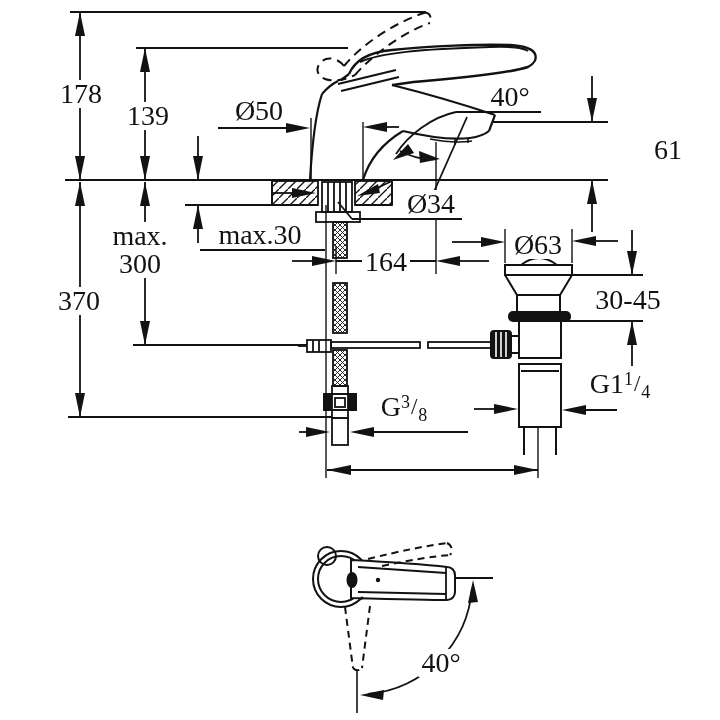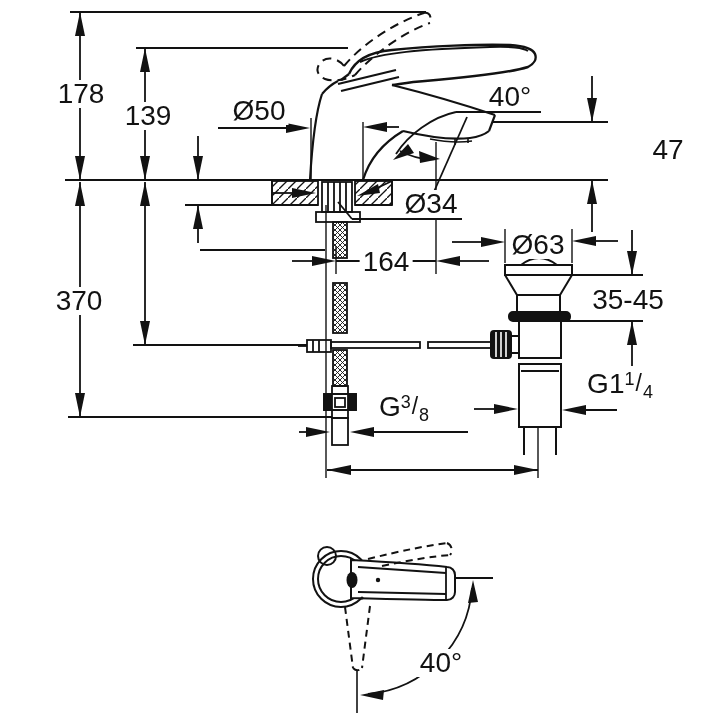--- a/index.html
+++ b/index.html
@@ -1,17 +1,17 @@
 <!DOCTYPE html>
 <html><head>
 <meta charset="utf-8">
 <style>
   html,body{margin:0;padding:0;background:#ffffff;}
   .canvas{position:relative;width:720px;height:720px;background:#ffffff;overflow:hidden;
-          font-family:Liberation Sans, sans-serif;}
+          font-family:Liberation Serif, serif;}
   .canvas svg{position:absolute;left:0;top:0;}
   .lbl{position:absolute;transform:translate(-50%,-50%);font-size:28px;color:#121212;
        background:#ffffff;padding:0 3px;white-space:nowrap;line-height:1.0;text-align:center;}
   .frac{display:flex;align-items:baseline;}
   .frac .base{font-size:28px;}
   .frac sup{font-size:18px;vertical-align:super;position:relative;top:-8px;}
   .frac .slash{font-size:23px;position:relative;top:-2px;padding:0 1px;}
   .frac sub{font-size:18px;position:relative;top:5px;}
 </style>
 </head>
@@ -222,26 +222,31 @@
     <path d="M472,588 A115,115 0 0 1 368,694" stroke="#121212" stroke-width="1.8" fill="none"></path>
     <polygon points="473,580 468,603 478,602" fill="#121212"></polygon>
     <polygon points="360,695 384,690 383,700" fill="#121212"></polygon>
   </g>
 </svg>
 
 <div class="lbl" style="left:81px;top:94px">178</div>
 <div class="lbl" style="left:148px;top:116px">139</div>
 <div class="lbl" style="left:259px;top:111px">Ø50</div>
 <div class="lbl" style="left:510px;top:97px">40°</div>
-<div class="lbl" style="left:668px;top:150px">47</div>
+<div class="lbl" style="left:668px;top:150px">61</div>
+<div class="lbl" style="left:140px;top:250px">
+  <span>max.</span><br>
+  <span>300</span>
+</div>
 <div class="lbl" style="left:79px;top:301px">370</div>
+<div class="lbl" style="left:260px;top:235px">max.30</div>
 <div class="lbl" style="left:431px;top:204px">Ø34</div>
 <div class="lbl" style="left:386px;top:262px">164</div>
 <div class="lbl" style="left:538px;top:245px">Ø63</div>
-<div class="lbl" style="left:628px;top:300px">35-45</div>
+<div class="lbl" style="left:628px;top:300px">30-45</div>
 <div class="lbl frac" style="left:620px;top:384px">
   <span class="base">G1</span>
       <sup>1</sup>
       <span class="slash">/</span>
       <sub>4</sub>
 </div>
 <div class="lbl frac" style="left:404px;top:407px">
   <span class="base">G</span>
       <sup>3</sup>
       <span class="slash">/</span>

